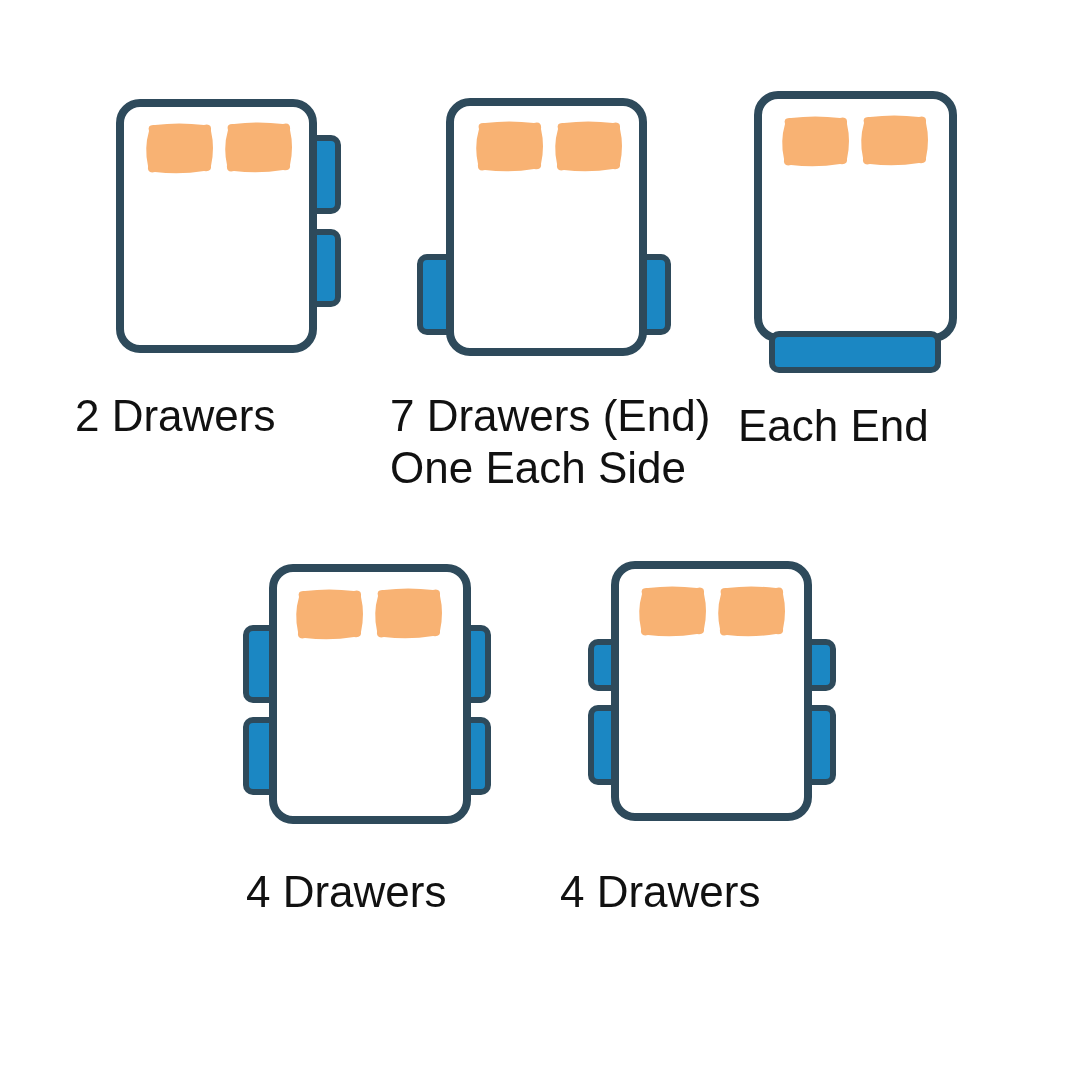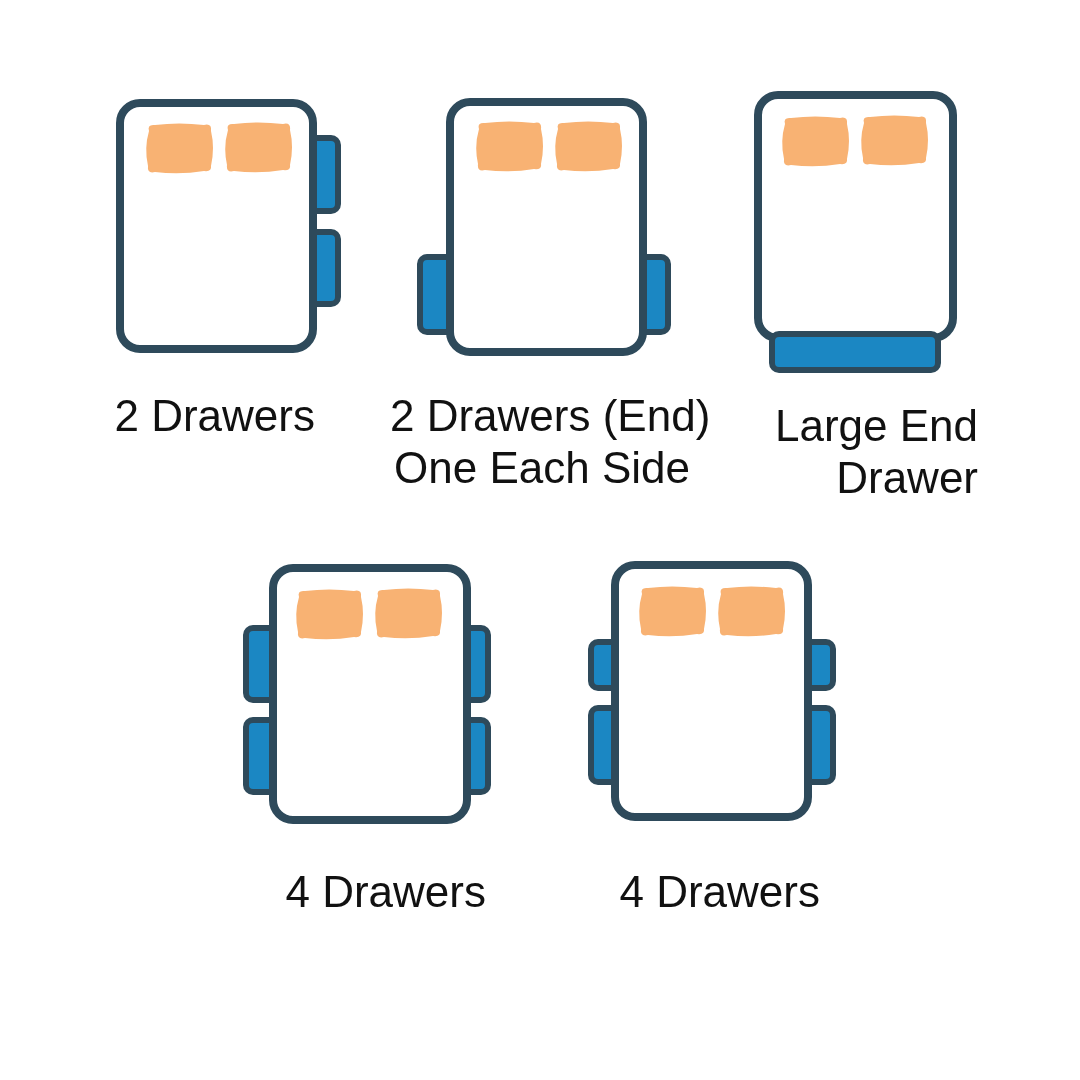--- a/index.html
+++ b/index.html
@@ -7,21 +7,21 @@
     position:relative;width:1080px;height:1080px;overflow:hidden;
     background:var(--background,#fff);
     font-family:"Liberation Sans","DejaVu Sans",sans-serif;
   }
   .bed-svg{position:absolute;}
   .bed-svg svg{display:block;width:100%;height:100%;}
   .mattress{fill:#ffffff;stroke:var(--ink,#2E4A5B);stroke-width:8;}
   .drawer{fill:var(--drawer-blue,#1B87C3);stroke:var(--ink,#2E4A5B);stroke-width:6;}
   .pillow{fill:var(--pillow-orange,#F8B273);}
   .bed-label{
-    position:absolute;text-align:right;white-space:nowrap;
+    position:absolute;text-align:left;white-space:nowrap;
     font-size:44px;line-height:52px;font-weight:500;
     color:var(--label-text,#111);
   }
   .bed-label span{display:block;}
   .bed-label span:empty{display:none;}
 </style>
 </head>
 <body>
 
 <div class="canvas">
@@ -48,35 +48,34 @@
   <div class="bed-svg" style="left:414px;top:97px;width:260px;height:260px">
     <svg viewBox="0 0 260 260">
       <rect class="drawer" x="6" y="160" width="50" height="75" rx="7"></rect>
       <rect class="drawer" x="204" y="160" width="50" height="75" rx="7"></rect>
       <rect class="mattress" x="36" y="5" width="193" height="250" rx="20"></rect>
       <use class="pillow" href="#pillow-shape" x="58" y="23"></use>
       <use class="pillow" href="#pillow-shape" x="137" y="23"></use>
     </svg>
   </div>
   <div class="bed-label" style="left:390px;top:390px;width:300px">
-    <span>2 Drawers (End)</span>
+    <span>7 Drawers (End)</span>
     <span>One Each Side</span>
   </div>
 
   <div class="bed-svg" style="left:753px;top:90px;width:205px;height:292px">
     <svg viewBox="0 0 205 292">
       <rect class="mattress" x="5" y="5" width="195" height="243" rx="20"></rect>
       <use class="pillow" href="#pillow-shape" x="25" y="25"></use>
       <use class="pillow" href="#pillow-shape" x="104" y="24"></use>
       <rect class="drawer" x="19" y="244" width="166" height="36" rx="7"></rect>
     </svg>
   </div>
   <div class="bed-label" style="left:738px;top:400px;width:240px">
-    <span>Large End</span>
-    <span>Drawer</span>
+    <span>Each End</span>
   </div>
 
   <div class="bed-svg" style="left:236px;top:562px;width:262px;height:264px">
     <svg viewBox="0 0 262 264">
       <rect class="drawer" x="10" y="66" width="48" height="72" rx="7"></rect>
       <rect class="drawer" x="10" y="158" width="48" height="72" rx="7"></rect>
       <rect class="drawer" x="204" y="66" width="48" height="72" rx="7"></rect>
       <rect class="drawer" x="204" y="158" width="48" height="72" rx="7"></rect>
       <rect class="mattress" x="37" y="6" width="194" height="252" rx="20"></rect>
       <use class="pillow" href="#pillow-shape" x="56" y="26"></use>

